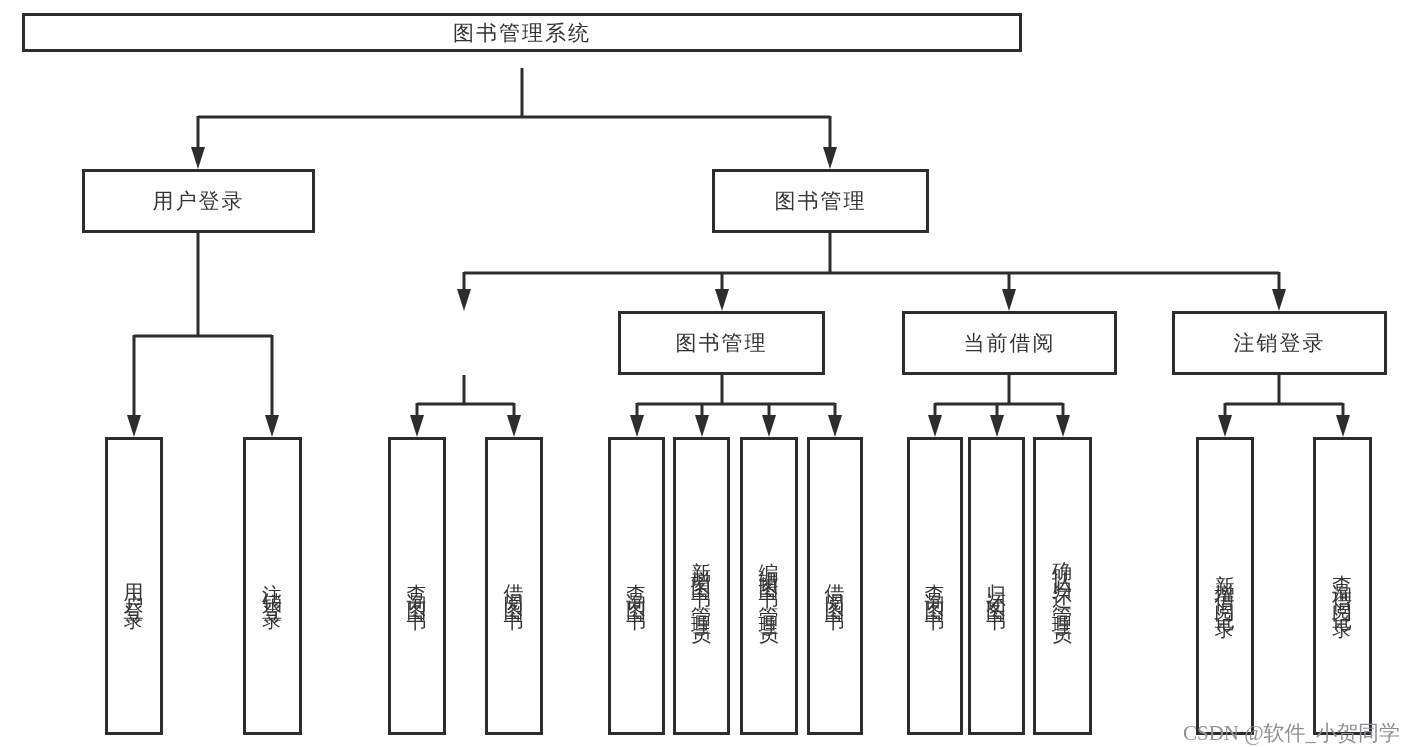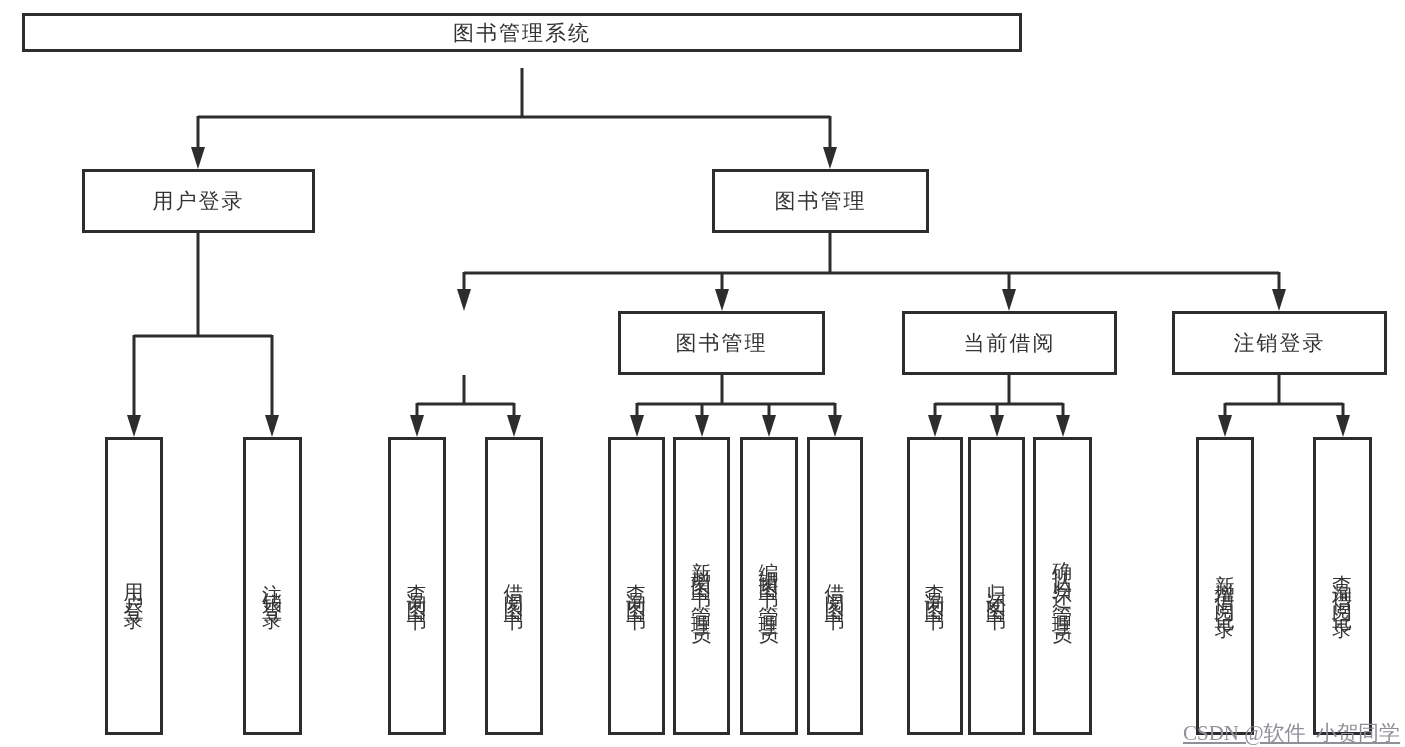--- a/index.html
+++ b/index.html
@@ -49,21 +49,20 @@
   }
   .watermark {
     position: absolute;
     left: 1183px;
     top: 719px;
     z-index: 3;
     font-size: 21px;
     color: #8f8f97;
     white-space: nowrap;
     font-family: "Liberation Serif", "DejaVu Serif", serif;
-    text-decoration: underline;
   }
 </style>
 </head>
 <body>
 
 <div class="stage">
 
   <svg class="connectors" width="1405" height="747" viewBox="0 0 1405 747">
     <g stroke="#2d2d2d" stroke-width="3" fill="none">
 

